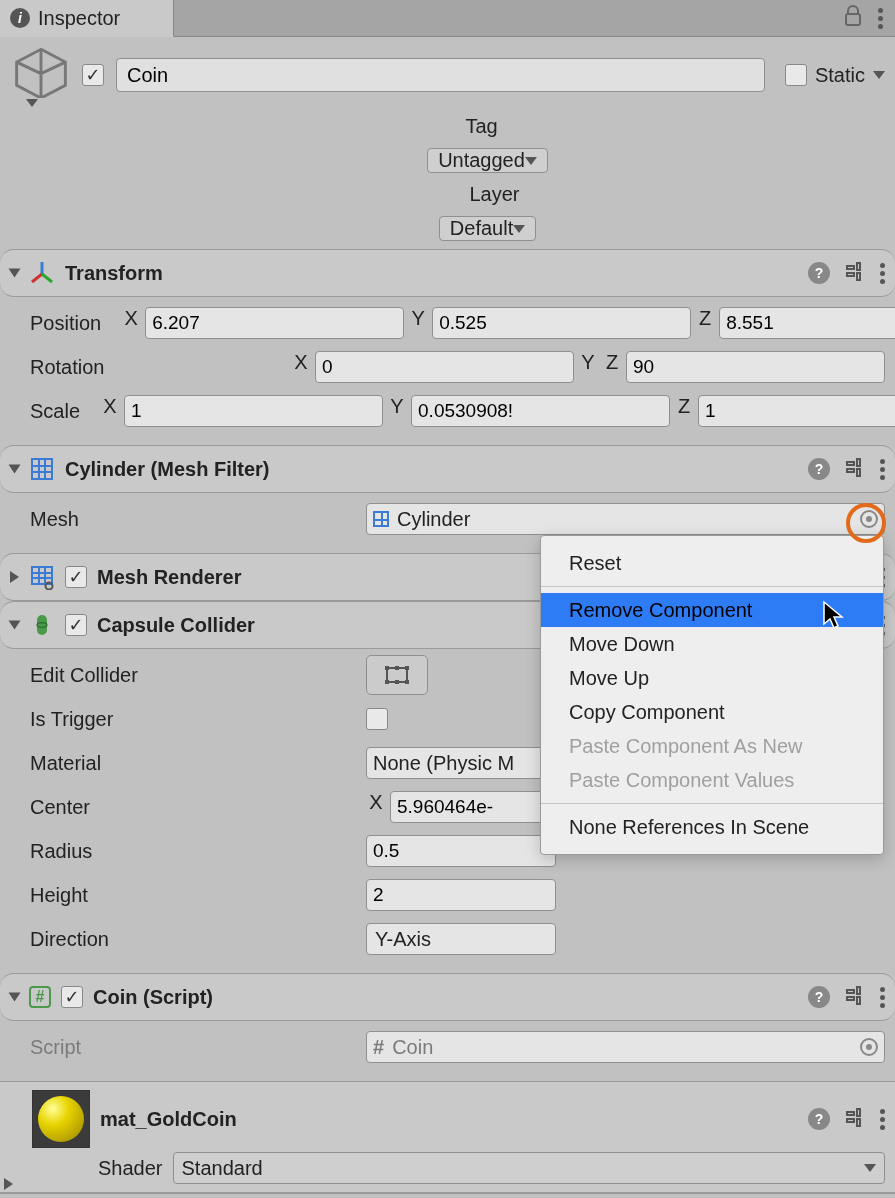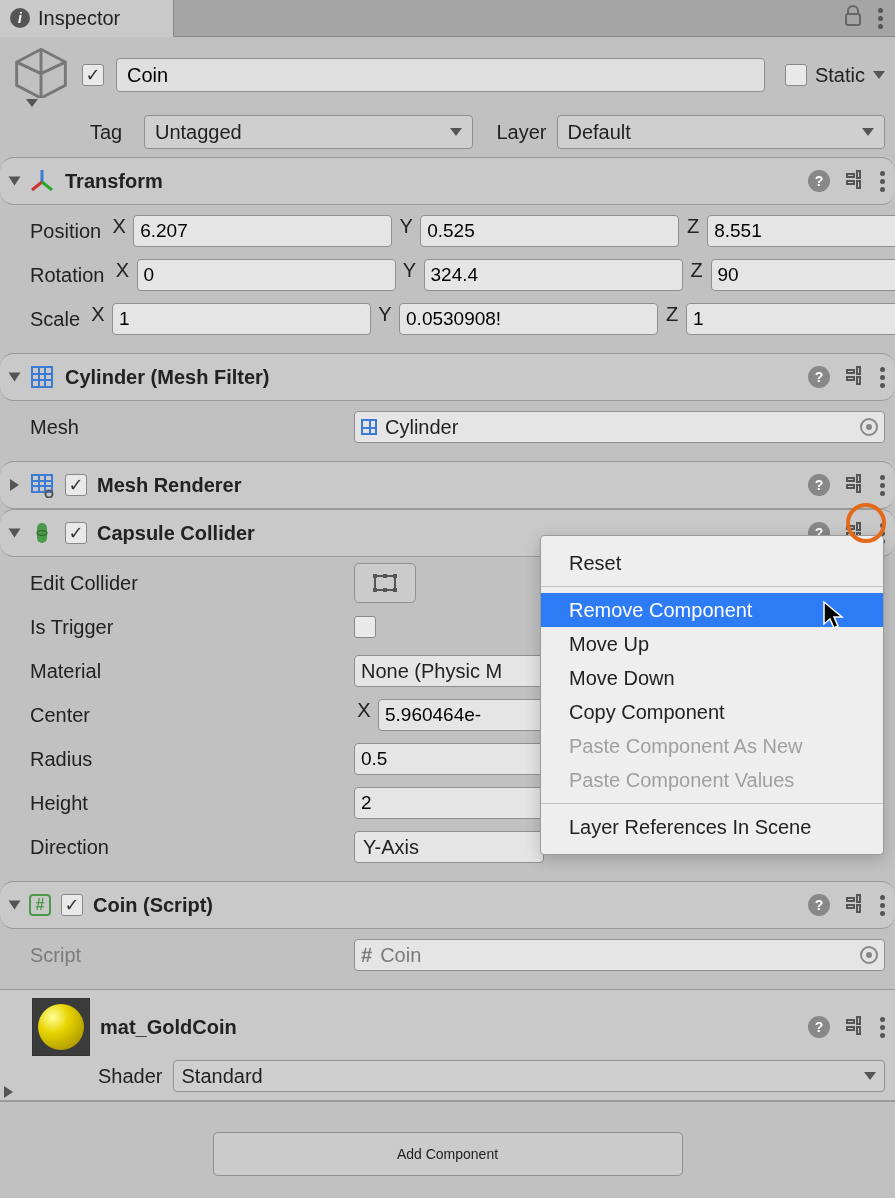--- a/index.html
+++ b/index.html
@@ -17,40 +17,40 @@
   
   .goheader { padding: 10px 10px 8px 12px; }
   .gorow1 { display:flex; align-items:center; gap:12px; }
   .cube { width:54px; height:46px; position:relative; }
   .cube svg { width:100%; height:100%; }
   .cube-more { position:absolute; left:14px; top:52px; }
   .chk { width:22px; height:22px; border:1px solid #888; background:#e9e9e9; border-radius:3px; display:flex; align-items:center; justify-content:center; }
   .chk.on::after{content:"✓"; font-size:18px; color:#333;}
   .name-input { flex:1; height:34px; border:1px solid #8f8f8f; border-radius:4px; background:#e0e0e0; padding:0 10px; font-size:20px; }
   .static-box { display:flex; align-items:center; gap:8px; padding-left:8px;text-align:right;}
-  .gorow2 { display:flex; align-items:center; gap:10px; margin-top:12px; padding-left:78px; }
+  .gorow2 { display:flex; align-items:center; gap:10px; margin-top:12px; padding-left:78px;flex-direction:column; }
   .gorow2 label { min-width:44px; }
   .drop { flex:1; height:34px; border:1px solid #8f8f8f; border-radius:4px; background:#cfcfcf; display:flex; align-items:center; justify-content:space-between; padding:0 10px; }
   .drop .arrow { border-left:6px solid transparent; border-right:6px solid transparent; border-top:8px solid #555; }
 
   
   .comp-h { height:48px; background:#c9c9c9; border-top:1px solid #9a9a9a; border-bottom:1px solid #9a9a9a; display:flex; align-items:center; padding:0 10px; gap:10px;border-radius:14px; }
   .fold { width:0;height:0;border-top:6px solid transparent;border-bottom:6px solid transparent;border-left:9px solid #555; }
   .fold.open { transform: rotate(90deg); }
   .comp-title { font-weight:bold; flex:1; }
   .hicons { display:flex; align-items:center; gap:14px; }
   .help-icon { width:22px;height:22px;border-radius:50%;background:#888;color:#fff;display:flex;align-items:center;justify-content:center;font-size:14px;font-weight:bold;}
   .preset-icon svg{width:22px;height:22px;}
 
   .icon-transform svg, .icon-grid svg, .icon-meshr svg, .icon-capsule svg, .icon-script { width:26px;height:26px; display:flex;}
   .icon-script { border:2px solid #4a9a4a; border-radius:4px; color:#4a9a4a; font-weight:bold; font-size:16px; align-items:center; justify-content:center; width:22px; height:22px;}
 
   
   .props { padding: 4px 10px 12px 30px; }
-  .prow { display:flex; align-items:center; min-height:44px; gap:8px; }
+  .prow { display:flex; align-items:center; min-height:44px; gap:20px; }
   .plabel { width:316px; }
   .xyz { display:flex; flex:1; gap:4px; }
   .xyz .lab { width:20px; text-align:center;}
   .xyz input, .field input, input.single { height:32px; flex:1; min-width:40px; border:1px solid #8f8f8f; border-radius:4px; background:#e5e5e5; padding:0 6px; font-size:19px; }
   .field { display:flex; flex:1; gap:4px; align-items:flex-start;}
   .objfield { flex:1; height:32px; border:1px solid #8f8f8f; border-radius:4px; background:#e5e5e5; display:flex; align-items:center; padding:0 6px; gap:8px; }
   .objfield .dot { margin-left:auto; width:18px;height:18px;border:2px solid #888;border-radius:50%; position:relative;}
   .objfield .dot::after{content:"";position:absolute;width:6px;height:6px;background:#888;border-radius:50%;left:4px;top:4px;}
   .mini-grid-icon { display:inline-block; width:16px; height:16px; border:2px solid #3b7bd6; position:relative;}
   .mini-grid-icon::before,.mini-grid-icon::after{content:"";position:absolute;background:#3b7bd6;}
@@ -69,21 +69,21 @@
   .matrow2 .sel { background:#cfcfcf; }
   .mat-expand { position:absolute; left:4px; bottom:2px; }
 
   
   .addcomp-wrap { padding:30px 0; display:flex; justify-content:center; border-top:1px solid #9a9a9a;}
   .addcomp { width:470px; height:44px; border:1px solid #8f8f8f; border-radius:5px; background:#cbcbcb; display:flex;align-items:center;justify-content:center; font-size:14px;}
 
   
   .ctx { position:absolute; left:540px; top:535px; width:344px; background:#eeeeee; border:1px solid #9a9a9a; border-radius:4px; box-shadow:0 4px 16px rgba(0,0,0,0.2); padding:10px 0; z-index:50;}
   .ctx-item { height:34px; display:flex; align-items:center; padding:0 28px; font-size:20px;}
-  .ctx-item.highlight { background:#2e7bf6; color:#ffffff;}
+  .ctx-item.highlight { background:#2e7bf6; color:#000000;}
   .ctx-item.disabled { color:#a0a0a0;}
   .ctx-sep { height:1px; background:#c4c4c4; margin:6px 0;}
   .highlight-circle { position:absolute; left:846px; top:503px; width:40px; height:40px; border:4px solid #e26a1a; border-radius:50%; z-index:60; pointer-events:none;}
   .cursor { position:absolute; left:822px; top:600px; z-index:70; pointer-events:none; font-size: 27px;}
 
   .static-arrow { border-left:6px solid transparent;border-right:6px solid transparent;border-top:8px solid #555; display:inline-block; }
 </style>
 </head>
 <body>
 
@@ -175,21 +175,20 @@
       <span class="lab">Z</span>
         <input value="8.551" style="">
     </div>
   </div>
   <div class="prow">
     <div class="plabel">Rotation</div>
     <div class="xyz">
       <span class="lab">X</span>
         <input value="0" style="">
       <span class="lab">Y</span>
-        <input value="324.4" style="">
       <span class="lab">Z</span>
         <input value="90" style="">
     </div>
   </div>
   <div class="prow">
     <div class="plabel">Scale</div>
     <div class="xyz">
       <span class="lab">X</span>
         <input value="1" style="">
       <span class="lab">Y</span>
@@ -403,37 +402,37 @@
 
 <div class="ctx">
   <div class="ctx-item">
       <span>Reset</span>
     </div>
   <div class="ctx-sep"></div>
   <div class="ctx-item highlight">
       <span>Remove Component</span>
     </div>
   <div class="ctx-item">
+      <span>Move Down</span>
+    </div>
+  <div class="ctx-item">
       <span>Move Up</span>
-    </div>
-  <div class="ctx-item">
-      <span>Move Down</span>
     </div>
   <div class="ctx-item">
       <span>Copy Component</span>
     </div>
   <div class="ctx-item disabled">
       <span>Paste Component As New</span>
     </div>
   <div class="ctx-item disabled">
       <span>Paste Component Values</span>
     </div>
   <div class="ctx-sep"></div>
   <div class="ctx-item">
-      <span>Layer References In Scene</span>
+      <span>None References In Scene</span>
     </div>
 </div>
 
 <div class="cursor">
   <svg width="26" height="30" viewBox="0 0 26 30">
       <path d="M2 2 L2 24 L8 19 L12 28 L16 26 L12 17 L20 17 Z" fill="#000" stroke="#fff" stroke-width="1.5"></path>
     </svg>
 </div>
 
 </body></html>

